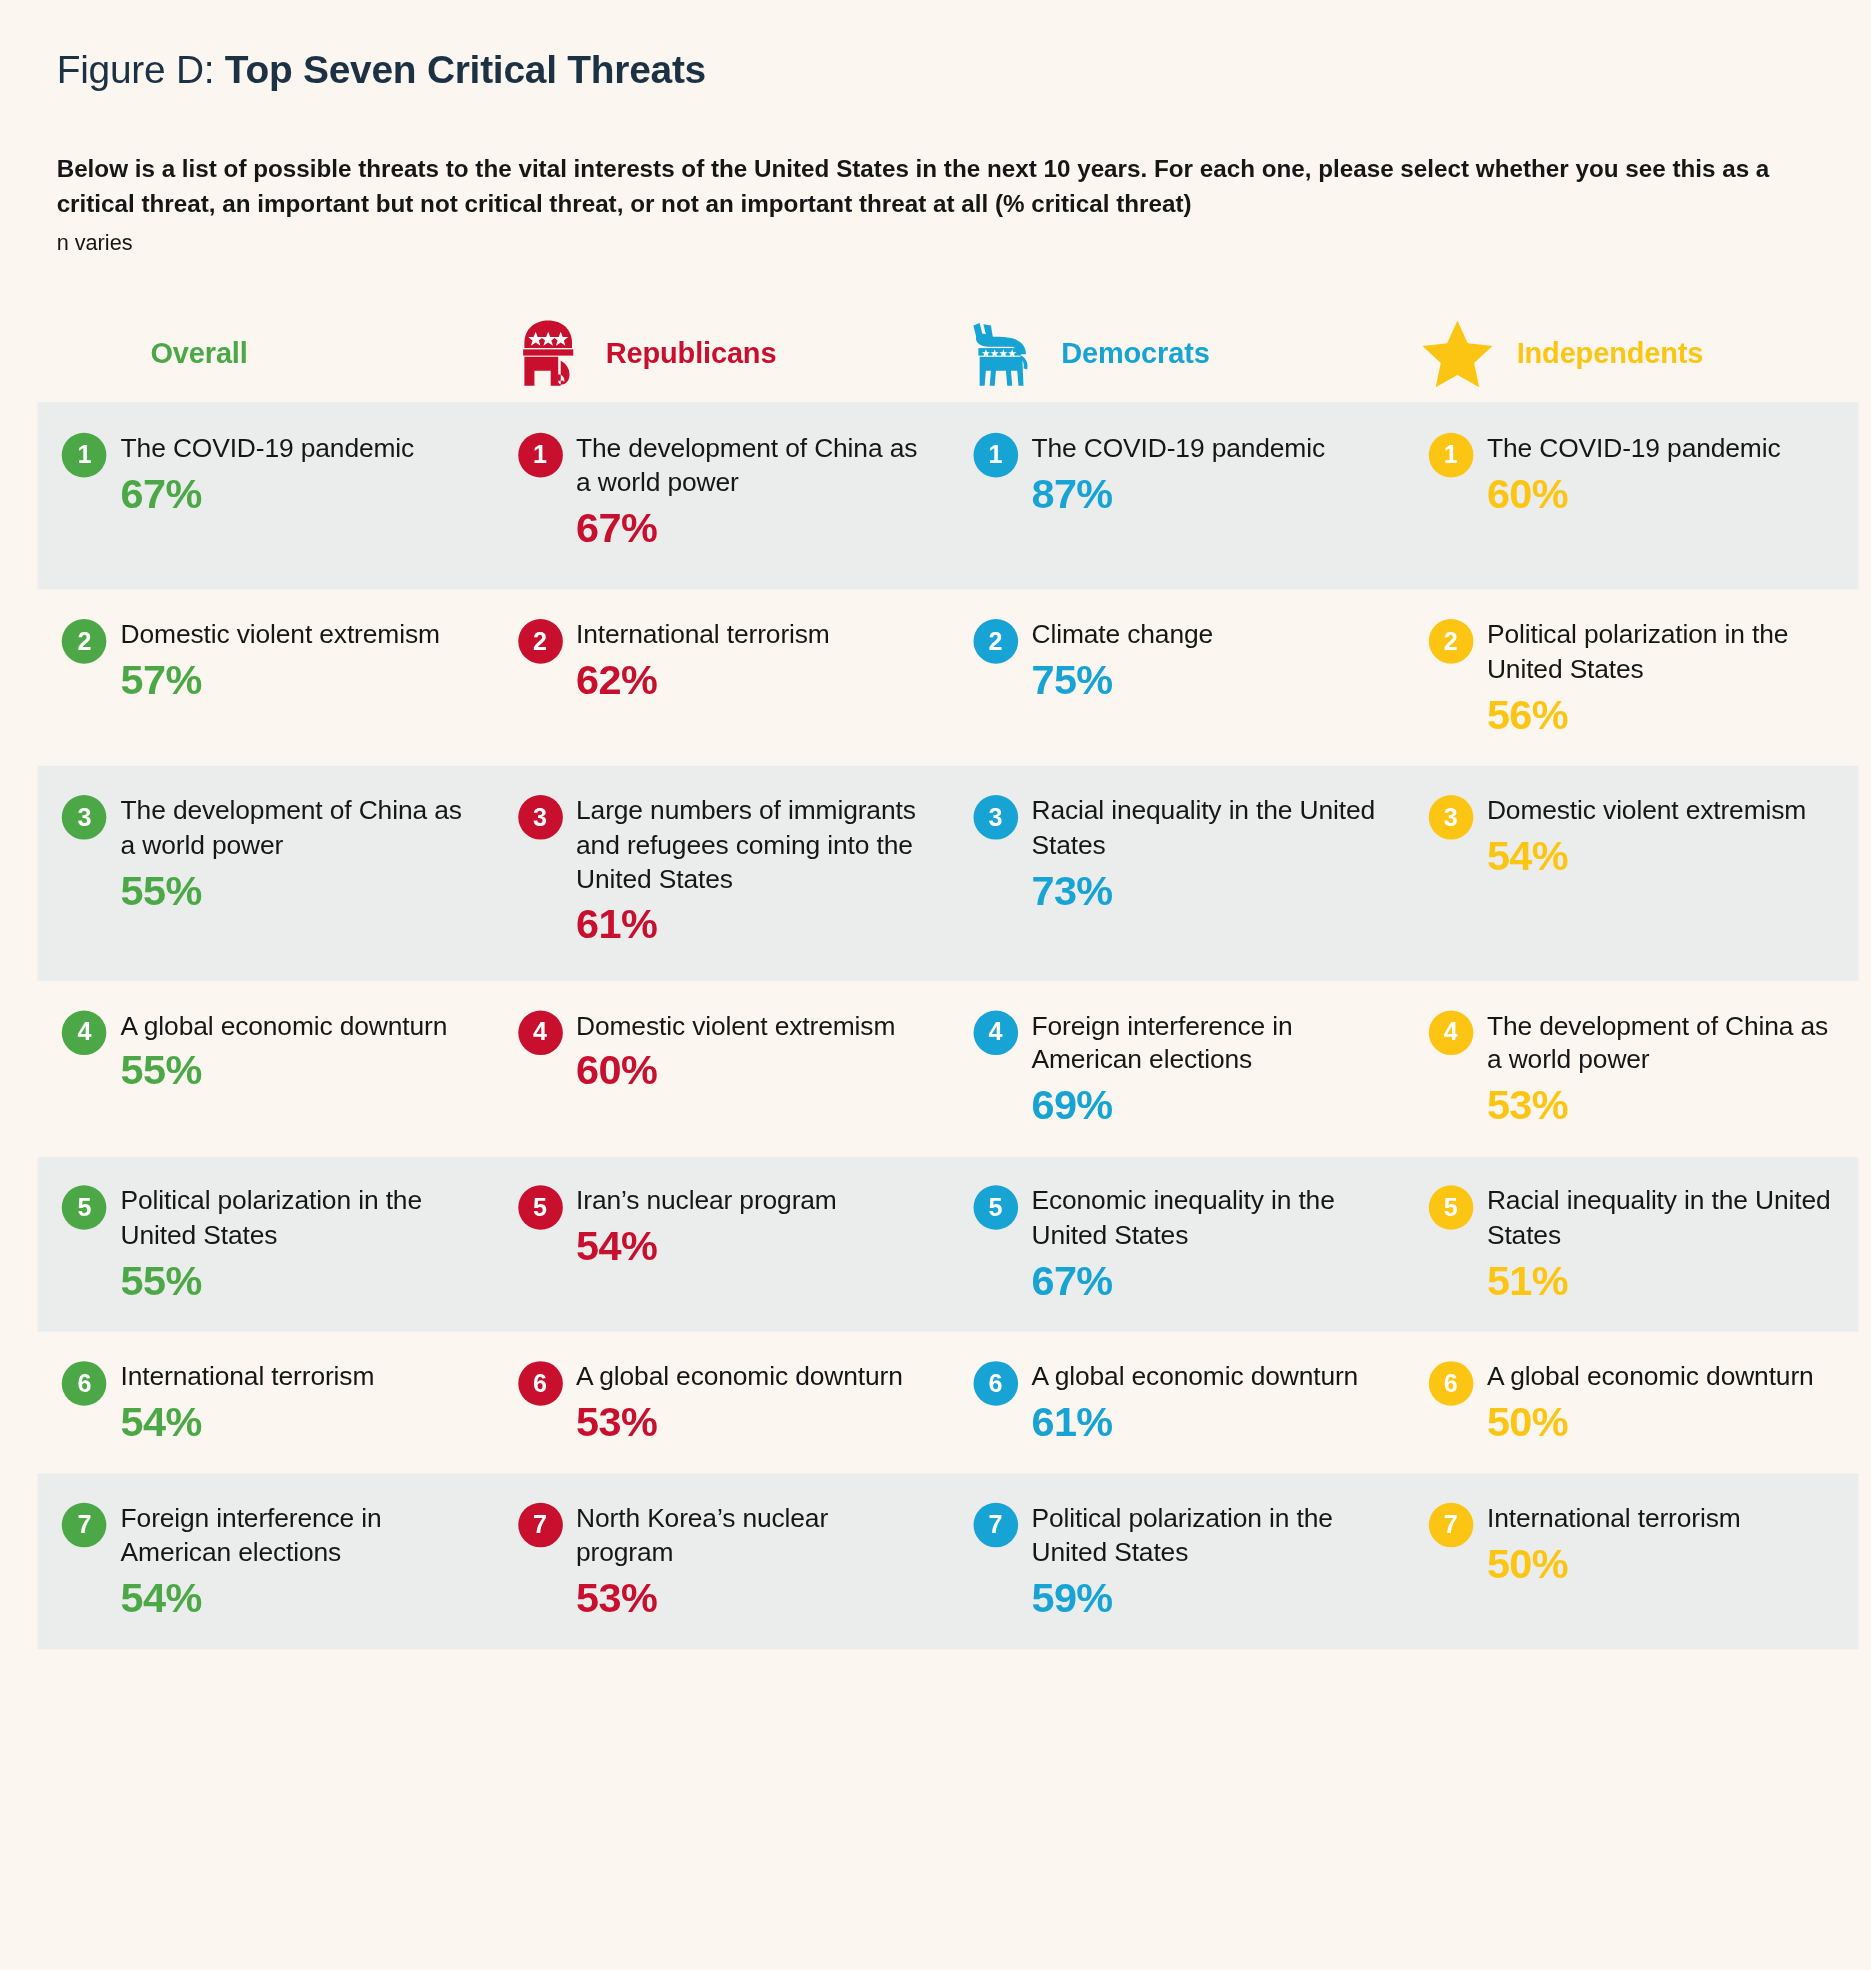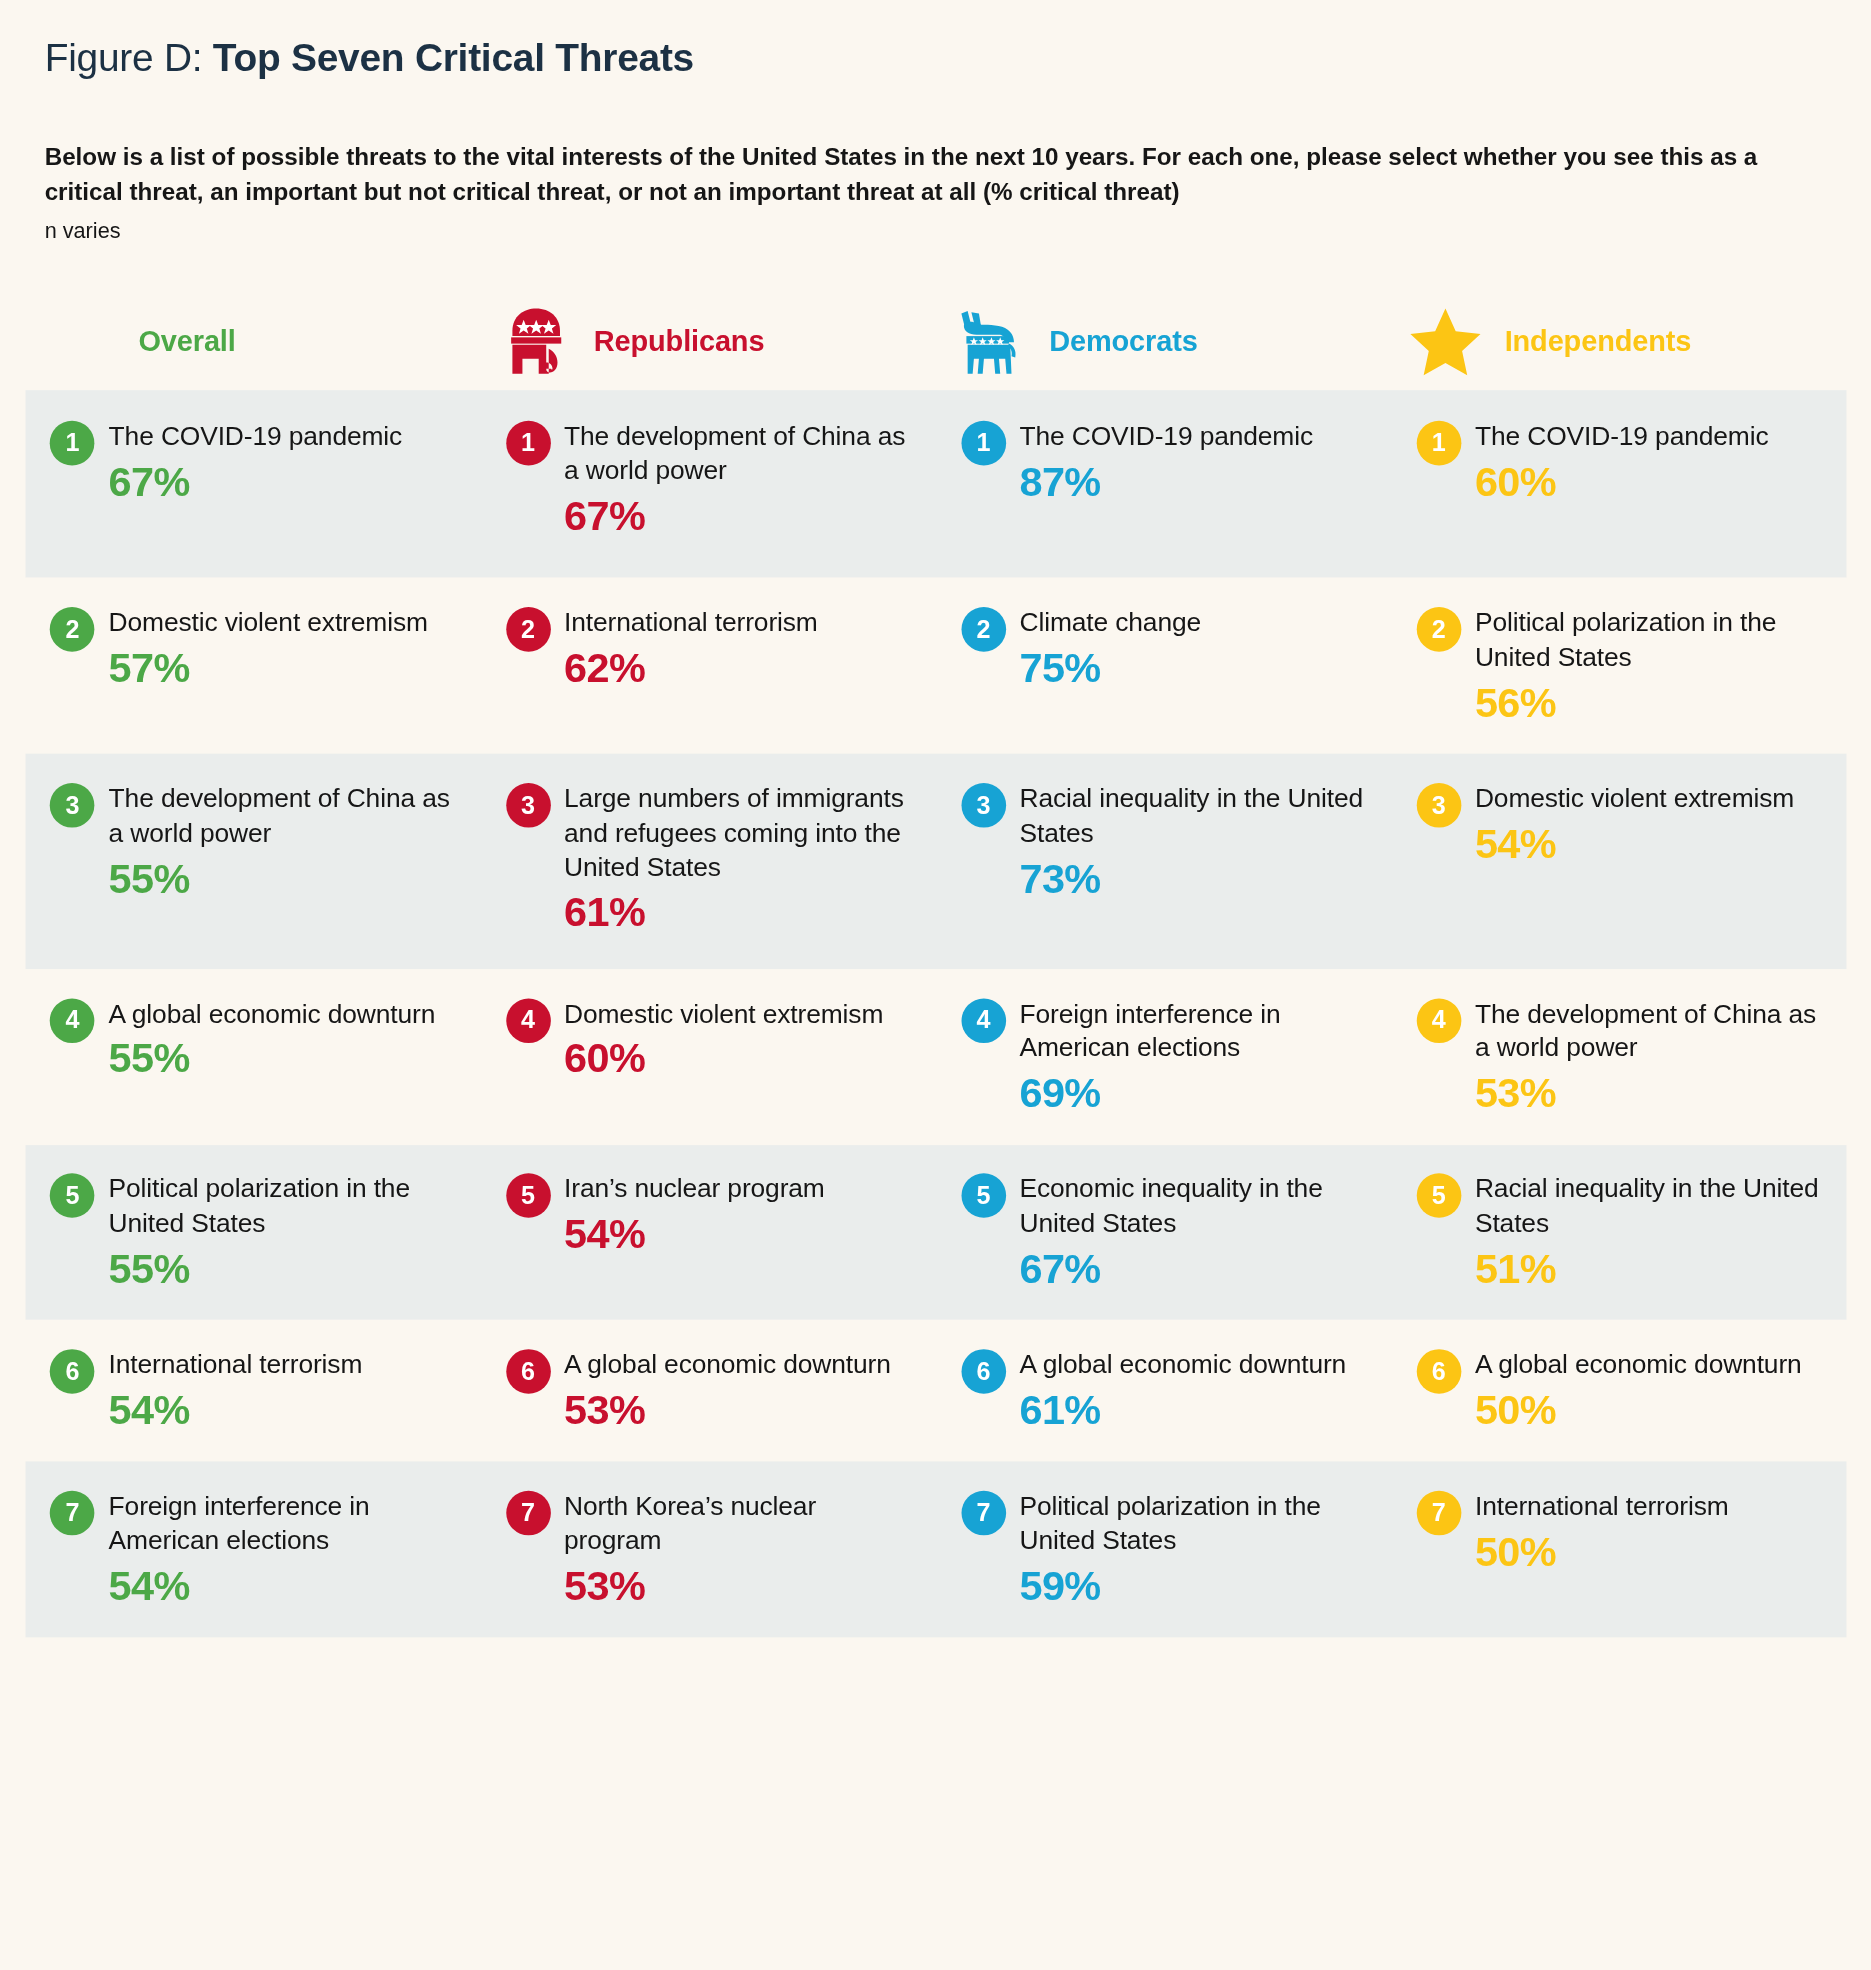--- a/index.html
+++ b/index.html
@@ -10,21 +10,21 @@
     background: #FBF7F0;
     font-family: "Liberation Sans", sans-serif;
     overflow: hidden;
   }
 
   .figure {
     position: relative;
     width: 1872px;
     height: 1970px;
     background: #FBF7F0;
-    padding: 0;
+    padding: 12px;
     transform-origin: top left;
   }
 
   
   .scaler {
     width: 1468px;
     height: 1545px;
     transform: scale(1.2752);
     transform-origin: top left;
     background: #FBF7F0;

